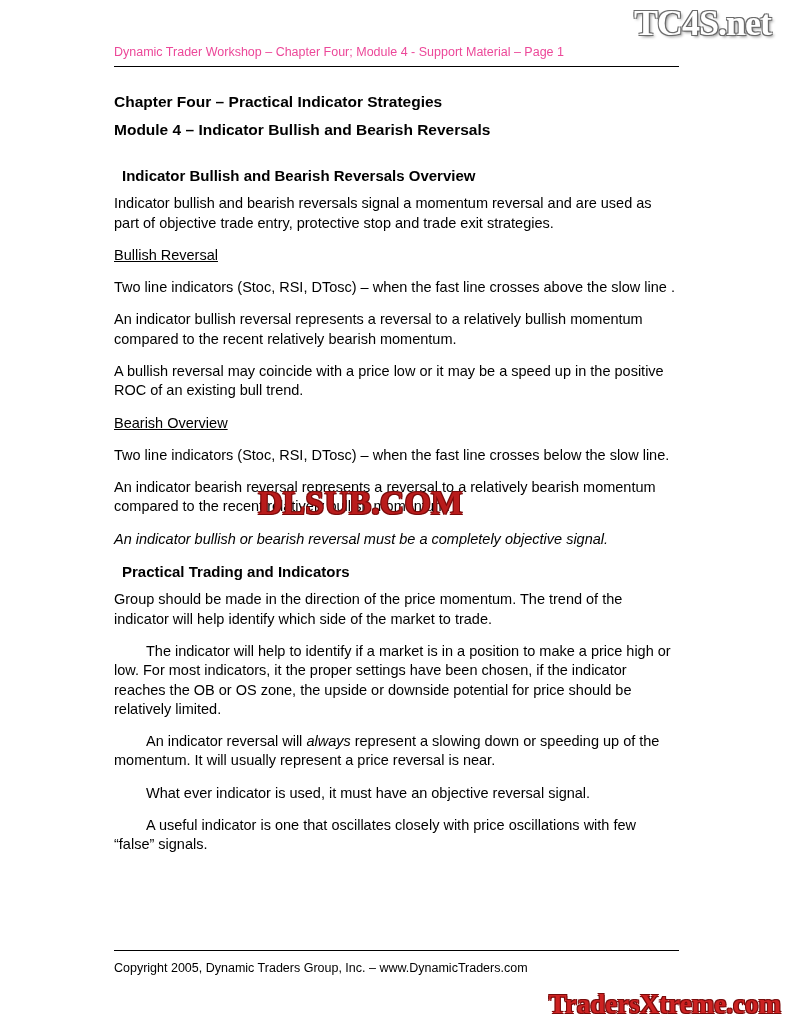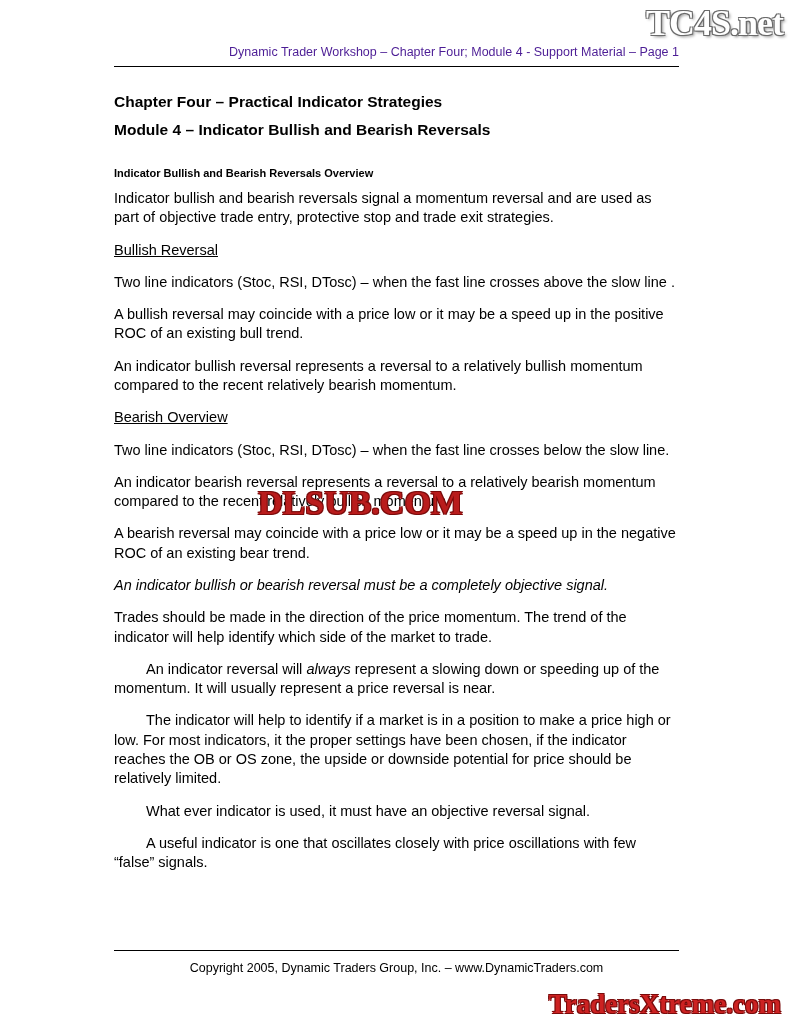--- a/index.html
+++ b/index.html
@@ -20,21 +20,21 @@
     position: relative;
     width: 791px;
     height: 1024px;
     box-sizing: border-box;
   }
 
   
   .wm-topright {
     position: absolute;
     top: 2px;
-    right: 8px;
+    right: 20px;
     font-family: "Liberation Serif", serif;
     font-size: 36px;
     font-weight: bold;
     color: #ffffff;
     letter-spacing: -1px;
     text-shadow:
       -1px -1px 0 #6b6b6b,
        1px -1px 0 #6b6b6b,
       -1px  1px 0 #6b6b6b,
        1px  1px 0 #6b6b6b,
@@ -74,23 +74,23 @@
     z-index: 20;
     white-space: nowrap;
   }
 
   
   .header {
     position: absolute;
     top: 45px;
     left: 114px;
     width: 565px;
-    text-align: right;
+    text-align: left;
     font-size: 12.5px;
-    color: #4c1d95;
+    color: #ec4899;
   }
   .rule {
     position: absolute;
     left: 114px;
     width: 565px;
     border-top: 1px solid #000000;
     height: 0;
   }
   .rule-top { top: 66px; }
   .rule-bottom { top: 950px; }
@@ -105,23 +105,23 @@
 
   .title-line {
     font-size: 15.5px;
     font-weight: bold;
     margin: 0 0 9px 0;
     line-height: 1.25;
   }
   .title-block { margin-bottom: 26px; }
 
   h2.section {
-    font-size: 11px;
-    font-weight: bold;
-    margin: 0 0 9px 0;
+    font-size: 15px;
+    font-weight: bold;
+    margin: 0 0 9px 8px;
     line-height: 1.3;
   }
   .section-gap { margin-top: 38px; }
 
   p.para {
     font-size: 14.5px;
     line-height: 1.33;
     margin: 0 0 13px 0;
     text-align: left;
   }
@@ -135,21 +135,21 @@
     line-height: 1.33;
   }
   .em-italic { font-style: italic; }
 
   
   .footer {
     position: absolute;
     top: 961px;
     left: 114px;
     width: 565px;
-    text-align: center;
+    text-align: left;
     font-size: 12.5px;
     color: #000;
   }
 </style>
 </head>
 <body>
 
 <div class="page">
 
   <div class="wm-topright">TC4S.net</div>
@@ -164,36 +164,36 @@
       <div class="title-line">Module 4 – Indicator Bullish and Bearish Reversals</div>
     </div>
 
     <h2 class="section">Indicator Bullish and Bearish Reversals Overview</h2>
 
     <p class="para">Indicator bullish and bearish reversals signal a momentum reversal and are used as part of objective trade entry, protective stop and trade exit strategies.</p>
 
     <div class="subhead">Bullish Reversal</div>
 
     <p class="para">Two line indicators (Stoc, RSI, DTosc) – when the fast line crosses above the slow line .</p>
+    <p class="para">An indicator bullish reversal represents a reversal to a relatively bullish momentum compared to the recent relatively bearish momentum.</p>
     <p class="para">A bullish reversal may coincide with a price low or it may be a speed up in the positive ROC of an existing bull trend.</p>
-    <p class="para">An indicator bullish reversal represents a reversal to a relatively bullish momentum compared to the recent relatively bearish momentum.</p>
 
     <div class="subhead">Bearish Overview</div>
 
     <p class="para">Two line indicators (Stoc, RSI, DTosc) – when the fast line crosses below the slow line.</p>
     <p class="para">An indicator bearish reversal represents a reversal to a relatively bearish momentum compared to the recent relatively bullish momentum.</p>
-    <p class="para">A bearish reversal may coincide with a price low or it may be a speed up in the negative ROC of an existing bear trend.</p>
 
     <p class="para italic">An indicator bullish or bearish reversal must be a completely objective signal.</p>
 
-
-    <p class="para">Trades should be made in the direction of the price momentum. The trend of the indicator will help identify which side of the market to trade.</p>
+    <h2 class="section section-gap">Practical Trading and Indicators</h2>
+
+    <p class="para">Group should be made in the direction of the price momentum. The trend of the indicator will help identify which side of the market to trade.</p>
+    <p class="para indent">The indicator will help to identify if a market is in a position to make a price high or low. For most indicators, it the proper settings have been chosen, if the indicator reaches the OB or OS zone, the upside or downside potential for price should be relatively limited.</p>
+
     <p class="para indent"><span>An indicator reversal will </span><span class="em-italic">always</span><span> represent a slowing down or speeding up of the momentum. It will usually represent a price reversal is near.</span></p>
-
-    <p class="para indent">The indicator will help to identify if a market is in a position to make a price high or low. For most indicators, it the proper settings have been chosen, if the indicator reaches the OB or OS zone, the upside or downside potential for price should be relatively limited.</p>
 
     <p class="para indent">What ever indicator is used, it must have an objective reversal signal.</p>
     <p class="para indent">A useful indicator is one that oscillates closely with price oscillations with few “false” signals.</p>
 
   </div>
 
   <div class="wm-center">DLSUB.COM</div>
 
   <div class="rule rule-bottom"></div>
   <div class="footer">Copyright 2005, Dynamic Traders Group, Inc. – www.DynamicTraders.com</div>

